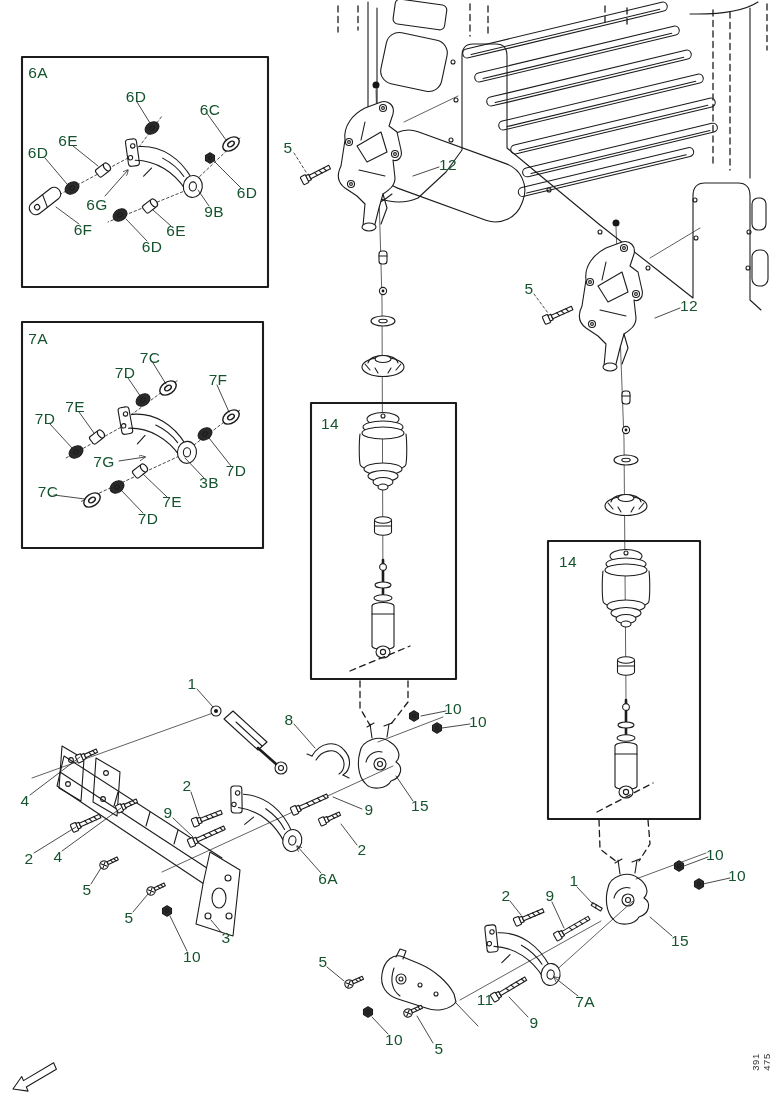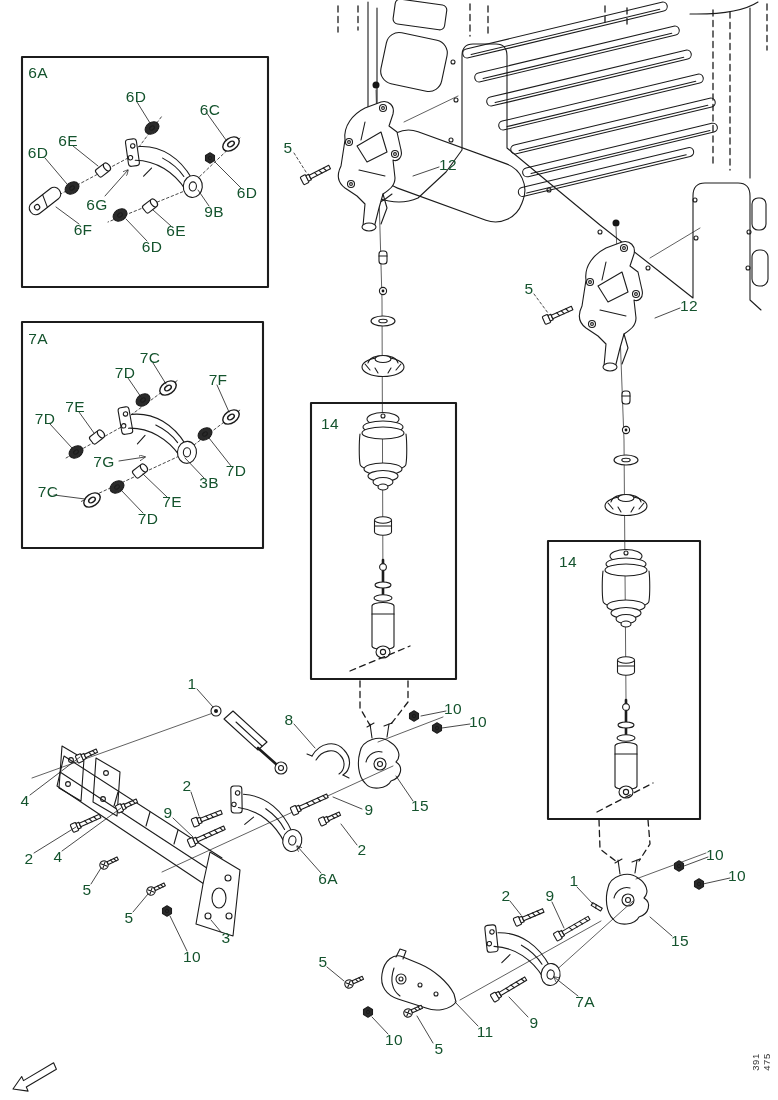--- a/index.html
+++ b/index.html
@@ -439,20 +439,20 @@
 <div class="cl" style="left:226px;top:938px">3</div>
 <div class="cl" style="left:192px;top:957px">10</div>
 <div class="cl" style="left:574px;top:881px">1</div>
 <div class="cl" style="left:715px;top:855px">10</div>
 <div class="cl" style="left:737px;top:876px">10</div>
 <div class="cl" style="left:506px;top:896px">2</div>
 <div class="cl" style="left:550px;top:896px">9</div>
 <div class="cl" style="left:680px;top:941px">15</div>
 <div class="cl" style="left:585px;top:1002px">7A</div>
 <div class="cl" style="left:534px;top:1023px">9</div>
-<div class="cl" style="left:485px;top:1032px">11</div>
+<div class="cl" style="left:485px;top:1000px">11</div>
 <div class="cl" style="left:323px;top:962px">5</div>
 <div class="cl" style="left:394px;top:1040px">10</div>
 <div class="cl" style="left:439px;top:1049px">5</div>
 
 <div class="fig" style="left:761px;top:1062px">391 475</div>
 
 </div>
 
 </body></html>

